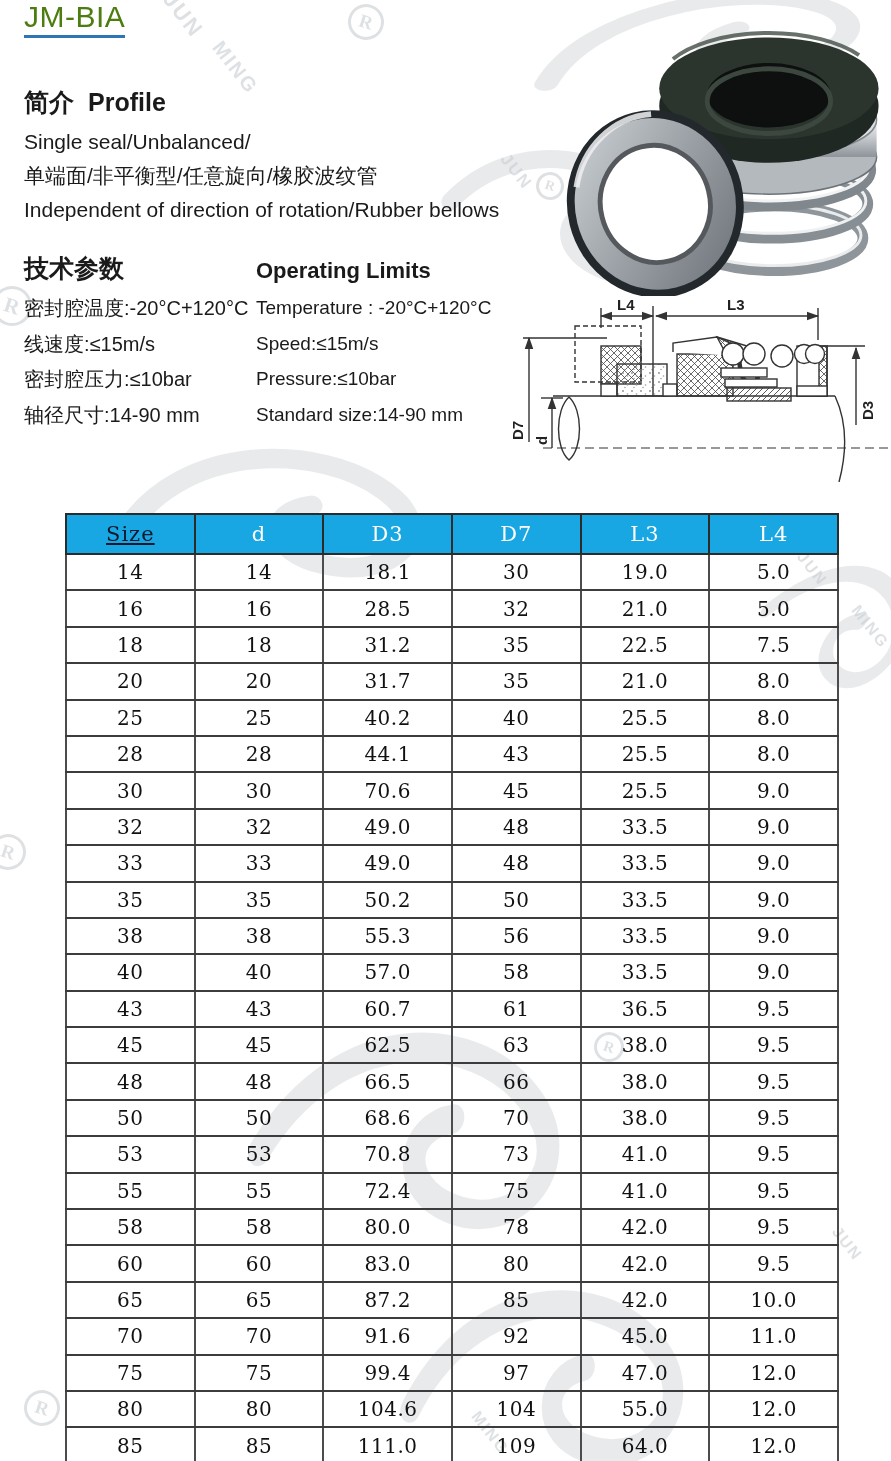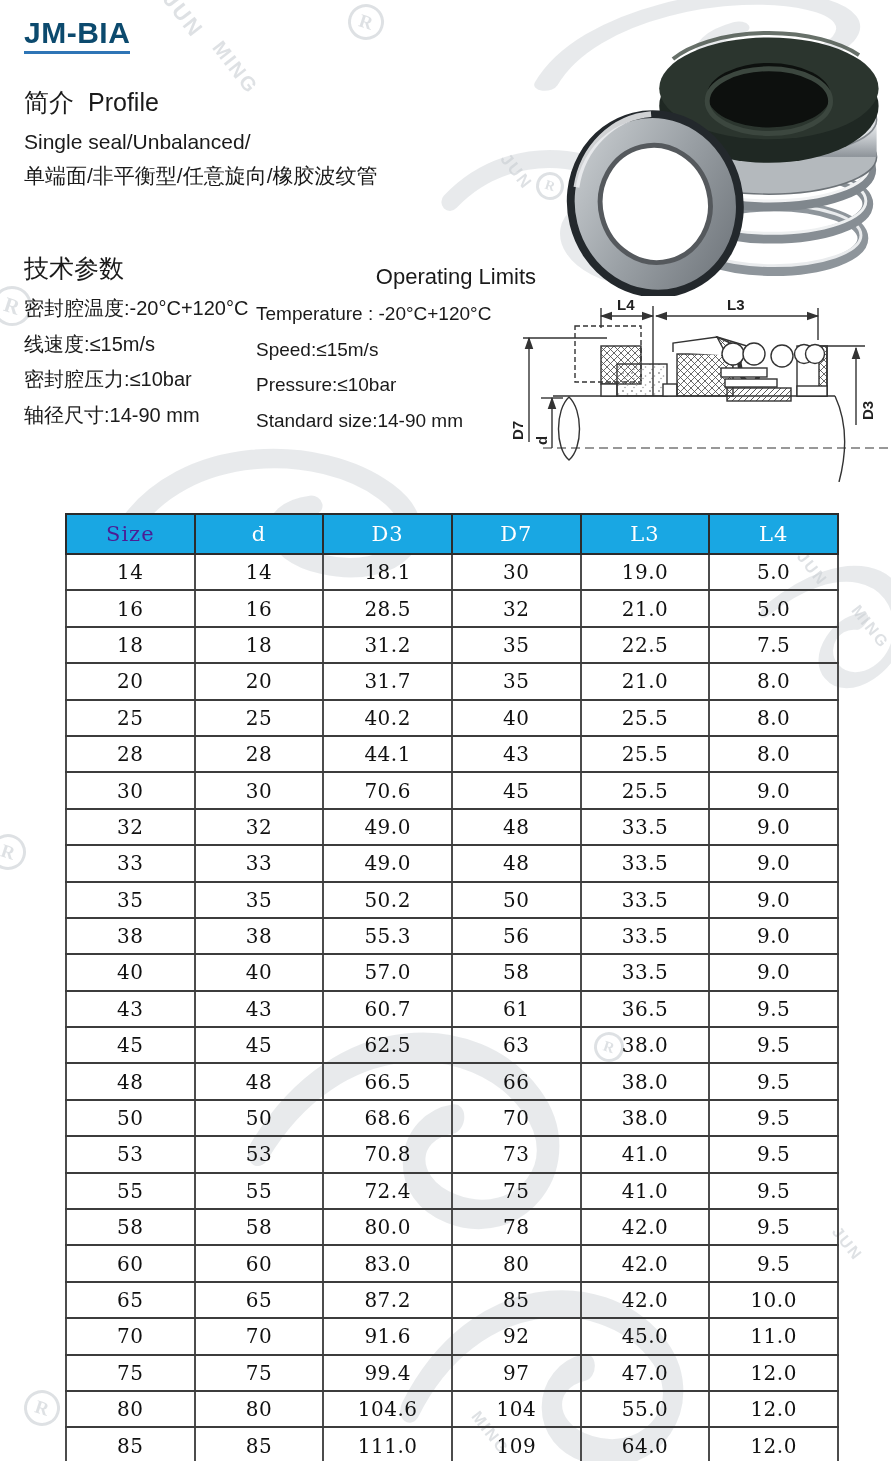--- a/index.html
+++ b/index.html
@@ -11,31 +11,31 @@
   #wm-layer{position:absolute; inset:0; z-index:0; pointer-events:none;}
   .wm-swirl{position:absolute; opacity:.45;}
   .wm-text{position:absolute; color:#c9ced3; font-weight:bold; letter-spacing:2px; opacity:.6;
            font-family:"Liberation Sans", sans-serif;}
   .wm-reg{position:absolute; color:#cdd2d6; font-weight:bold; opacity:.65;
           border:3px solid #cdd2d6; border-radius:50%; display:flex; align-items:center;
           justify-content:center; font-family:"Liberation Serif", serif;}
   
   .content{position:absolute; inset:0; z-index:1;}
   #title{
-    position:absolute; left:24px; top:16px; font-size:30px; font-weight:bold;
-    color:#0c4a6e; border-bottom:3px solid #2e75b6; padding-bottom:1px; letter-spacing:.5px;
+    position:absolute; left:24px; top:0; font-size:30px; font-weight:normal;
+    color:#4d7c0f; border-bottom:3px solid #2e75b6; padding-bottom:1px; letter-spacing:.5px;
   }
   #profile{position:absolute; left:24px; top:86px; width:500px;}
-  .sec-head{font-size:25px; font-weight:normal; margin:0 0 6px 0;}
+  .sec-head{font-size:25px; font-weight:bold; margin:0 0 6px 0;}
   .sec-head .zh{margin-right:14px;}
   #profile .line{font-size:21px; line-height:34px;}
   #params-zh{position:absolute; left:24px; top:252px; width:235px;}
   #params-en{position:absolute; left:256px; top:255px; width:280px;}
   #params-zh .sec-head{font-size:25px;}
-  #params-en .sec-head{font-size:22px; margin-top:9px;text-align:right;}
+  #params-en .sec-head{font-size:22px; margin-top:3px;}
   .param-line{font-size:20px; line-height:35.5px; white-space:nowrap;}
   #params-en .param-line{font-size:19px;}
   
   #photo{position:absolute; left:543px; top:12px; width:348px; height:284px;}
   #diagram{position:absolute; left:495px; top:290px; width:396px; height:192px;}
   
   #size-table{
     position:absolute; left:65px; top:513px; width:774px;
     border-collapse:collapse; table-layout:fixed;
     font-family:"DejaVu Serif", serif; text-align:center;
@@ -139,20 +139,21 @@
         <path d="M38,160 A86,92 0 0,1 130,106" fill="none" stroke="#eef0f2" stroke-width="6" opacity=".85"></path>
       </g>
     </svg>
 
     <div id="profile">
       <div class="sec-head">
         <span class="zh">简介</span><span>Profile</span>
       </div>
       <div class="line">Single seal/Unbalanced/</div>
       <div class="line">单端面/非平衡型/任意旋向/橡胶波纹管</div>
+      <div class="line">Independent of direction of rotation/Rubber bellows</div>
     </div>
 
     <div id="params-zh">
       <div class="sec-head">技术参数</div>
       <div class="param-line">密封腔温度:-20°C+120°C</div>
       <div class="param-line">线速度:≤15m/s</div>
       <div class="param-line">密封腔压力:≤10bar</div>
       <div class="param-line">轴径尺寸:14-90 mm</div>
     </div>
     <div id="params-en">
@@ -229,21 +230,21 @@
         <text x="232" y="20">L3</text>
         <text x="28" y="150" transform="rotate(-90 28 150)">D7</text>
         <text x="52" y="155" transform="rotate(-90 52 155)">d</text>
         <text x="378" y="130" transform="rotate(-90 378 130)">D3</text>
       </g>
     </svg>
 
     <table id="size-table">
       <thead>
         <tr>
-            <th style="background: rgb(25, 167, 227); color: #4c1d95;">Size</th>
+            <th style="background: rgb(25, 167, 227); color: #0f172a; text-decoration: underline;">Size</th>
             <th style="background: rgb(25, 167, 227); color: rgb(255, 255, 255);">d</th>
             <th style="background: rgb(25, 167, 227); color: rgb(255, 255, 255);">D3</th>
             <th style="background: rgb(25, 167, 227); color: rgb(255, 255, 255);">D7</th>
             <th style="background: rgb(25, 167, 227); color: rgb(255, 255, 255);">L3</th>
             <th style="background: rgb(25, 167, 227); color: rgb(255, 255, 255);">L4</th>
           </tr>
       </thead>
       <tbody>
           <tr>
             <td>14</td>

